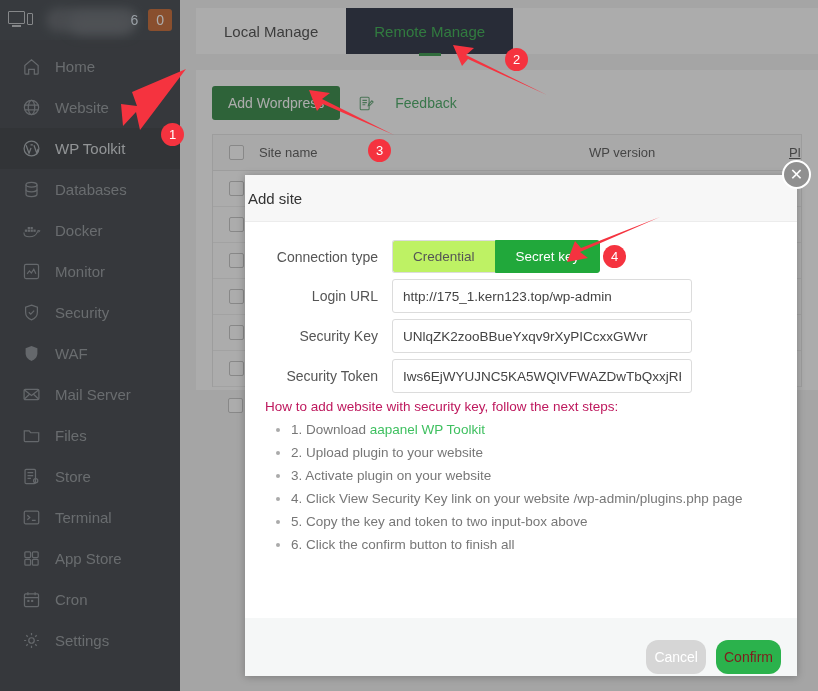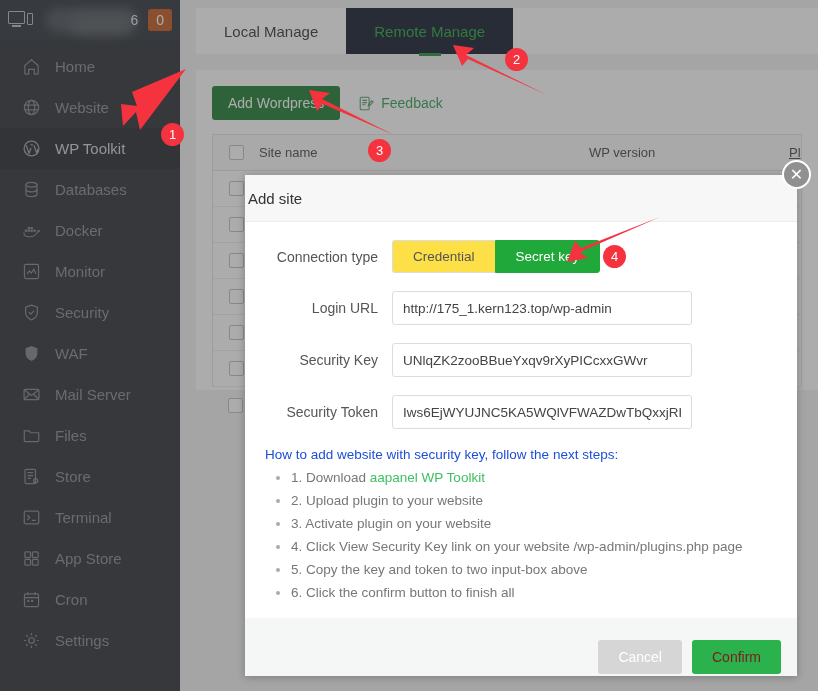--- a/index.html
+++ b/index.html
@@ -86,21 +86,21 @@
   .panel {
     position: absolute; left: 16px; top: 70px; right: 0; height: 320px;
     background: #ffffff;
   }
   .toolbar { padding: 16px 16px 0 16px; display: flex; align-items: center; gap: 18px; }
   .btn-add {
     background: #1a7a2e; color: #fff; border: none; border-radius: 3px;
     font-size: 14px; padding: 9px 16px; cursor: pointer;
     font-family: "Liberation Sans", sans-serif;
   }
-  .feedback { display: flex; align-items: center; gap: 7px; color: #2f9e4f; font-size: 14px; cursor: pointer; }
+  .feedback { display: flex; align-items: center; gap: 21px; color: #2f9e4f; font-size: 14px; cursor: pointer; }
   .fb-ico { width: 16px; height: 17px; }
 
   .tbl { margin: 14px 16px 0 16px; border: 1px solid #e4e4e4; border-bottom: none; }
   .thead {
     display: flex; align-items: center; height: 36px;
     background: #fafafa; border-bottom: 1px solid #e4e4e4;
     font-size: 13px; color: #444;
   }
   .cell-cb { width: 46px; display: flex; justify-content: center; align-items: center; }
   .cbox {
@@ -134,52 +134,52 @@
     font-size: 15px; color: #333;
   }
   .modal-close {
     position: absolute; right: -14px; top: -15px;
     width: 29px; height: 29px; border-radius: 50%;
     background: #909090; border: 2px solid #fff; color: #fff;
     display: flex; align-items: center; justify-content: center;
     font-size: 16px; line-height: 1; cursor: pointer;
   }
   .modal-body { padding: 18px 20px 0 20px; }
-  .frow { display: flex; align-items: center; margin-bottom: 18px; }
+  .frow { display: flex; align-items: center; margin-bottom: 6px; }
   .flabel {
     width: 127px; text-align: right; padding-right: 14px;
     font-size: 14px; color: #555;
   }
   .seg { display: flex; }
   .seg-btn {
     font-size: 13.5px; padding: 8px 20px; cursor: pointer;
-    border: 1px solid #dcdcdc; background: #fde047; color: #555;
+    border: 1px solid #dcdcdc; background: #bef264; color: #555;
     font-family: "Liberation Sans", sans-serif;
   }
   .seg-btn:first-child { border-radius: 3px 0 0 3px; border-right: none; }
   .seg-btn:last-child { border-radius: 0 3px 3px 0; }
   .seg-btn.sel { background: #21a83b; border-color: #21a83b; color: #fff; }
   .finput {
     width: 300px; height: 34px; padding: 0 10px;
     border: 1px solid #dcdcdc; border-radius: 3px;
     font-size: 13.5px; color: #444; background: #fff;
     font-family: "Liberation Sans", sans-serif;
   }
-  .helptitle { font-size: 13.5px; color: #1d4ed8; margin: 4px 0 4px 0; }
+  .helptitle { font-size: 13.5px; color: #be185d; margin: 4px 0 4px 0; }
   .steps { margin: 0; padding-left: 26px; }
   .steps li { font-size: 13.5px; color: #777; line-height: 23px; }
   .steps li::marker { color: #aaa; }
   .lnk { color: #3fc060; }
   .modal-foot {
     position: absolute; left: 0; right: 0; bottom: 0; height: 58px;
     background: #f5f7f7; display: flex; align-items: center;
     justify-content: flex-end; gap: 10px; padding-right: 16px;
   }
   .btn {
-    font-size: 14px; padding: 9px 20px; border: none; border-radius: 3px;
+    font-size: 14px; padding: 9px 8px; border: none; border-radius: 12px;
     cursor: pointer; font-family: "Liberation Sans", sans-serif; margin-top: 19px;
   }
   .btn-cancel { background: #d6d6d6; color: #fff; }
   .btn-confirm { background: #2bb24c; color: #7f1d1d; }
 
   
   .anno { position: absolute; left: 0; top: 0; width: 818px; height: 691px; pointer-events: none; }
   .num {
     position: absolute; width: 23px; height: 23px; border-radius: 50%;
     background: #f5333f; color: #fff; font-size: 13px;

